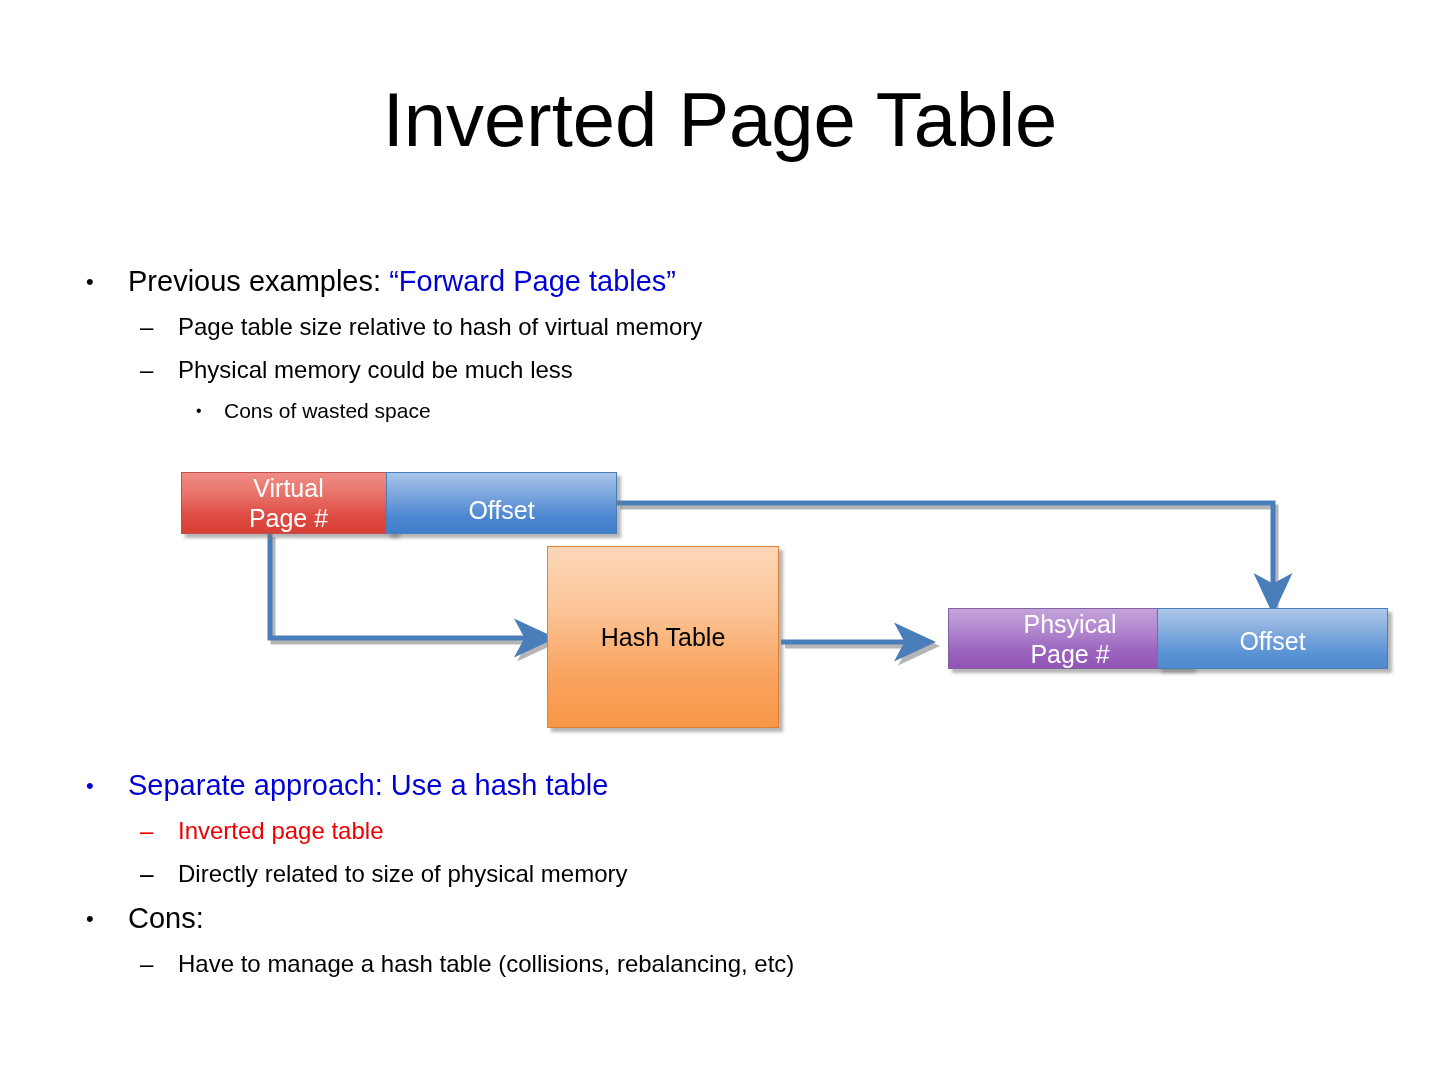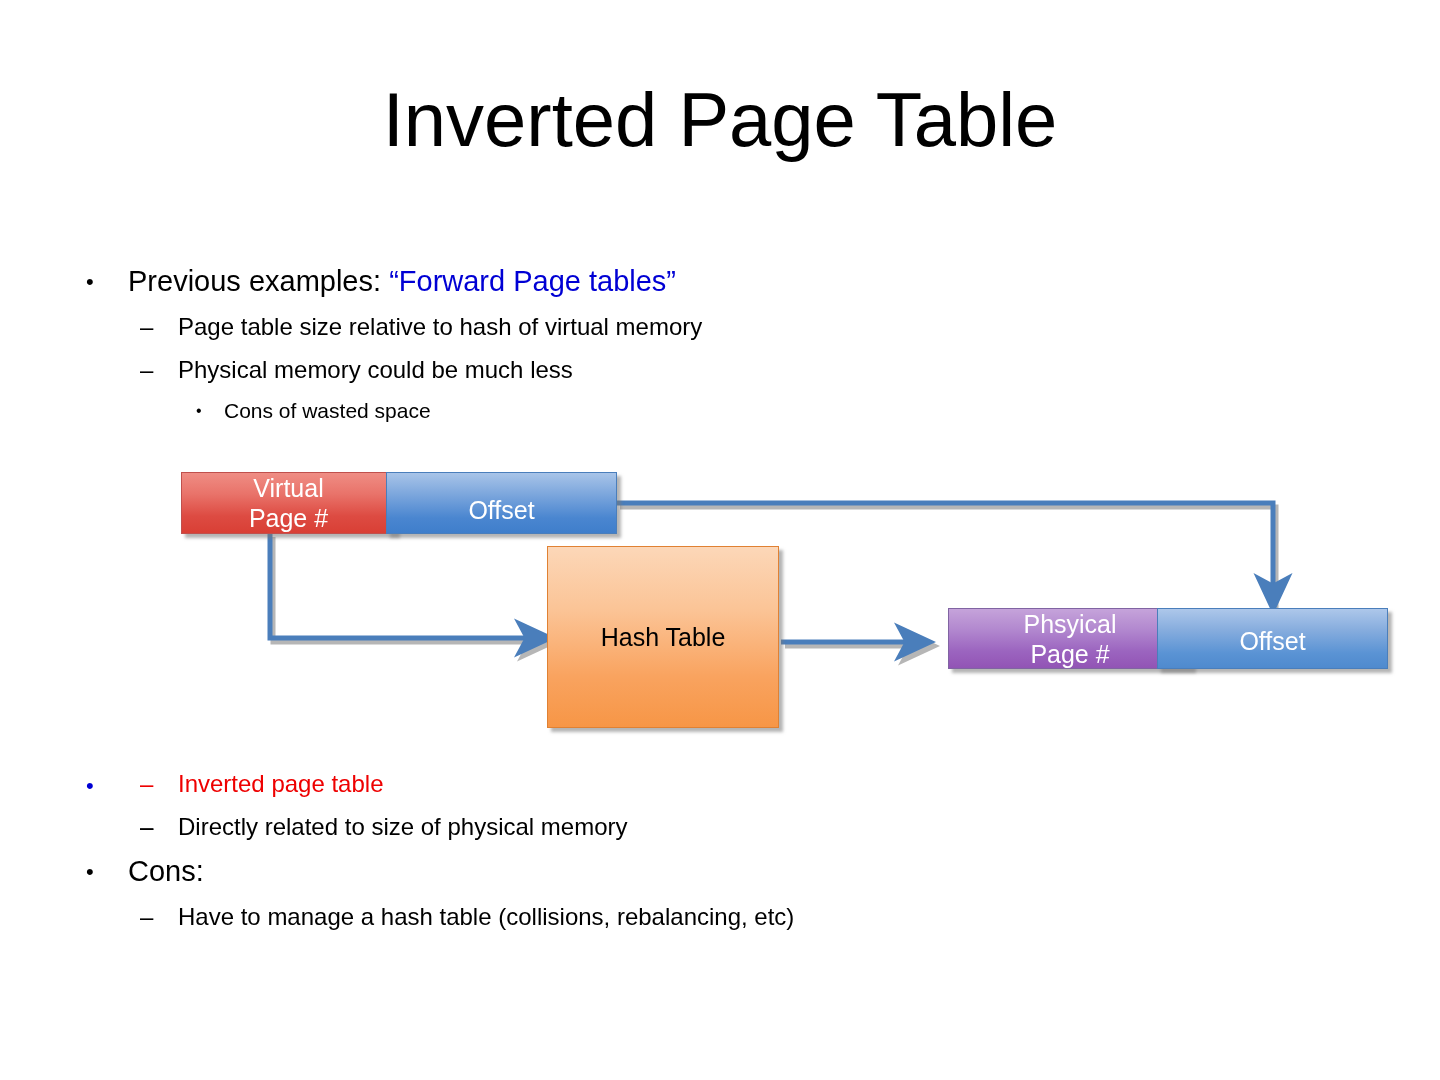--- a/index.html
+++ b/index.html
@@ -238,19 +238,19 @@
     <span class="boxlabel"><span>Phsyical</span><br><span>Page #</span></span>
   </div>
 
   <div class="box" id="box-offset-physical">
     <span class="boxlabel">Offset</span>
   </div>
 
 </div>
 
 <div class="bullet-list" id="bullets-bottom">
-    <div class="li lvl1"><span class="marker c-blue">•</span></div>
+    <div class="li lvl1"><span class="marker c-blue">•</span><span class="txt"><span class="c-blue">Separate approach: Use a hash table</span></span></div>
     <div class="li lvl2"><span class="marker c-red">–</span><span class="txt"><span class="c-red">Inverted page table</span></span></div>
     <div class="li lvl2"><span class="marker c-black">–</span></div>
     <div class="li lvl2"><span class="marker c-black">–</span><span class="txt"><span class="c-black">Directly related to size of physical memory</span></span></div>
     <div class="li lvl1"><span class="marker c-black">•</span><span class="txt"><span class="c-black">Cons:</span></span></div>
     <div class="li lvl2"><span class="marker c-black">–</span><span class="txt"><span class="c-black">Have to manage a hash table (collisions, rebalancing, etc)</span></span></div>
   </div>
 
 </body></html>

